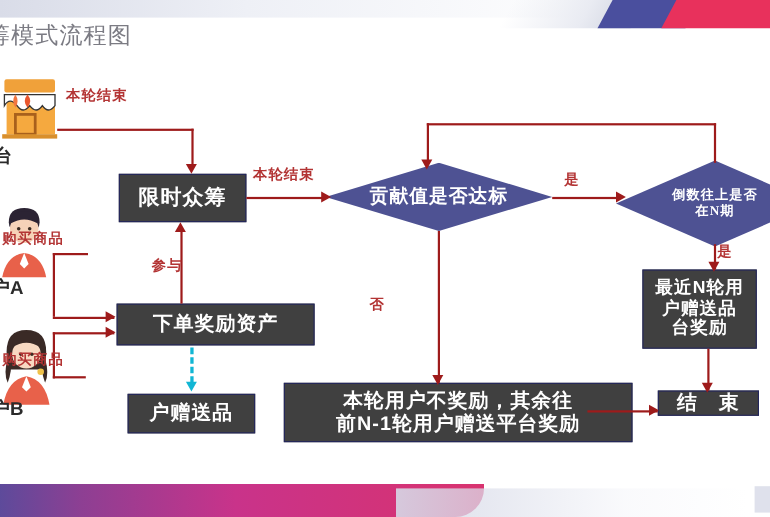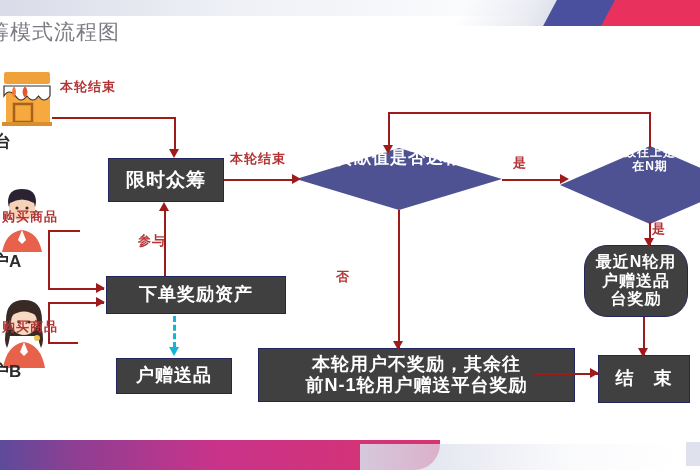--- a/index.html
+++ b/index.html
@@ -103,22 +103,23 @@
     text-align: center;
     font-weight: bold;
     line-height: 1.18;
     letter-spacing: 1px;
   }
 
   
   .diamond {
     position: absolute;
     display: flex;
-    align-items: flex-start;
+    align-items: center;
     justify-content: center;
+    font-family: Liberation Serif, serif;
   }
   .diamond .dshape {
     position: absolute;
     inset: 0;
     background: #4e5293;
     clip-path: polygon(50% 0%, 100% 50%, 50% 100%, 0% 50%);
   }
   .diamond .dtext {
     position: relative;
     color: #ffffff;
@@ -247,28 +248,28 @@
     </svg>
   </div>
   <div class="actor-label" style="left:-8px; top:360px;">户B</div>
 
   <div class="node" style="left:108px; top:158px; width:116px; height:44px; font-size:19px;">限时众筹</div>
 
   <div class="node" style="left:106px; top:276px; width:180px; height:38px; font-size:18px;">下单奖励资产</div>
 
   <div class="node" style="left:116px; top:358px; width:116px; height:36px; font-size:18px;">户赠送品</div>
 
-  <div class="node" style="left:584px; top:245px; width:104px; height:72px; font-size:16px; white-space:pre-line;border-radius:23px;">最近N轮用
+  <div class="node" style="left:584px; top:245px; width:104px; height:72px; font-size:16px; white-space:pre-line;">最近N轮用
 户赠送品
 台奖励</div>
 
   <div class="node" style="left:258px; top:348px; width:317px; height:54px; font-size:18px; white-space:pre-line;">本轮用户不奖励，其余往
 前N-1轮用户赠送平台奖励</div>
 
-  <div class="node" style="left:598px; top:355px; width:92px; height:48px; font-size:18px;">结　束</div>
+  <div class="node" style="left:598px; top:355px; width:92px; height:23px; font-size:18px;">结　束</div>
 
   <div class="diamond" style="left:296px; top:148px; width:206px; height:62px;">
     <div class="dshape"></div>
     <div class="dtext" style="font-size:17px;">贡献值是否达标</div>
   </div>
 
   <div class="diamond" style="left:560px; top:146px; width:180px; height:78px;">
     <div class="dshape"></div>
     <div class="dtext" style="font-size:12px;">倒数往上是否
 在N期</div>

